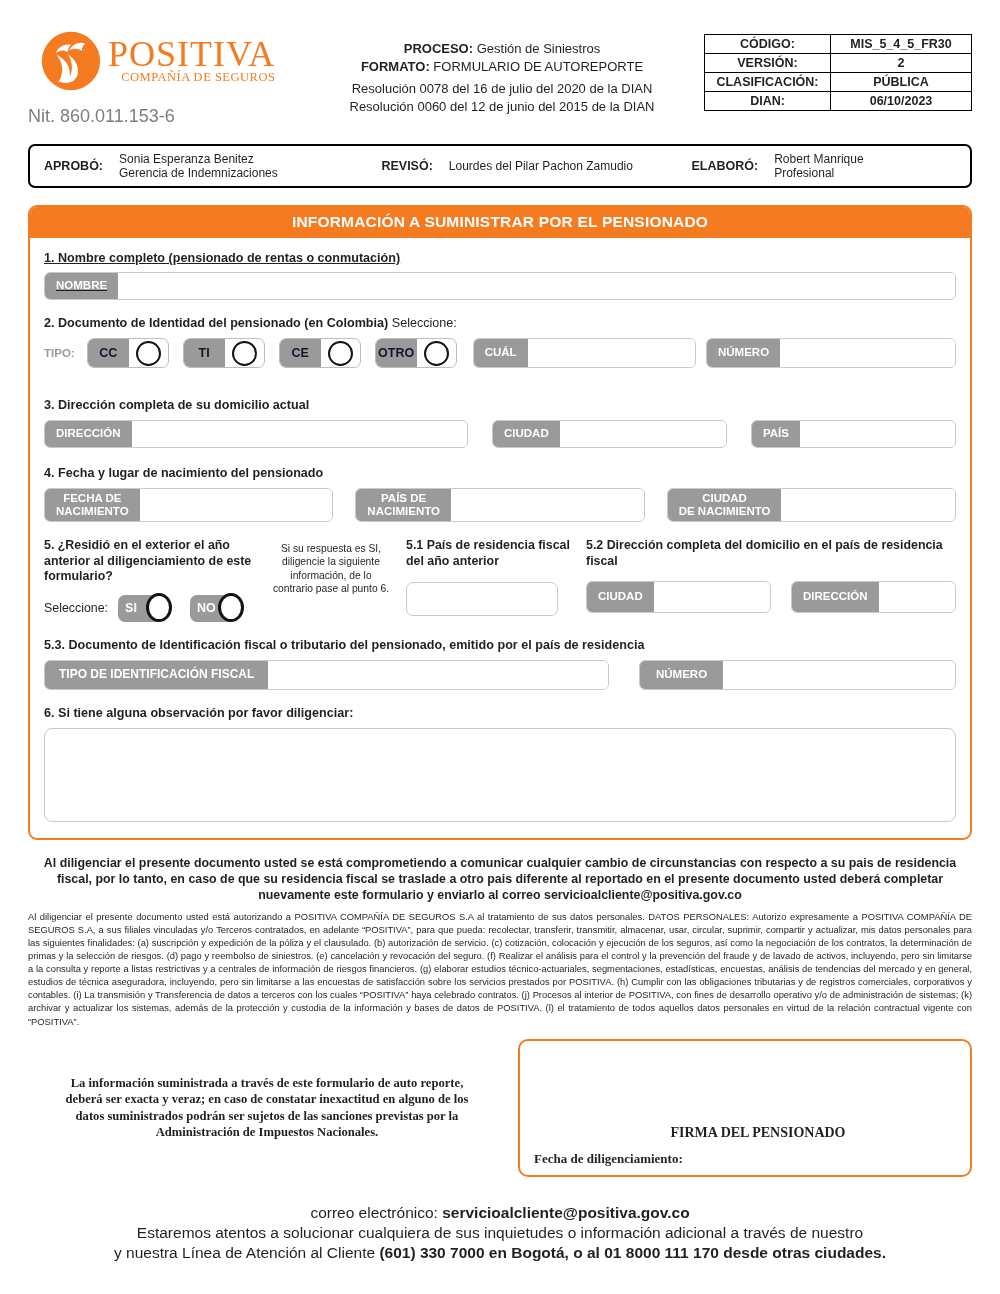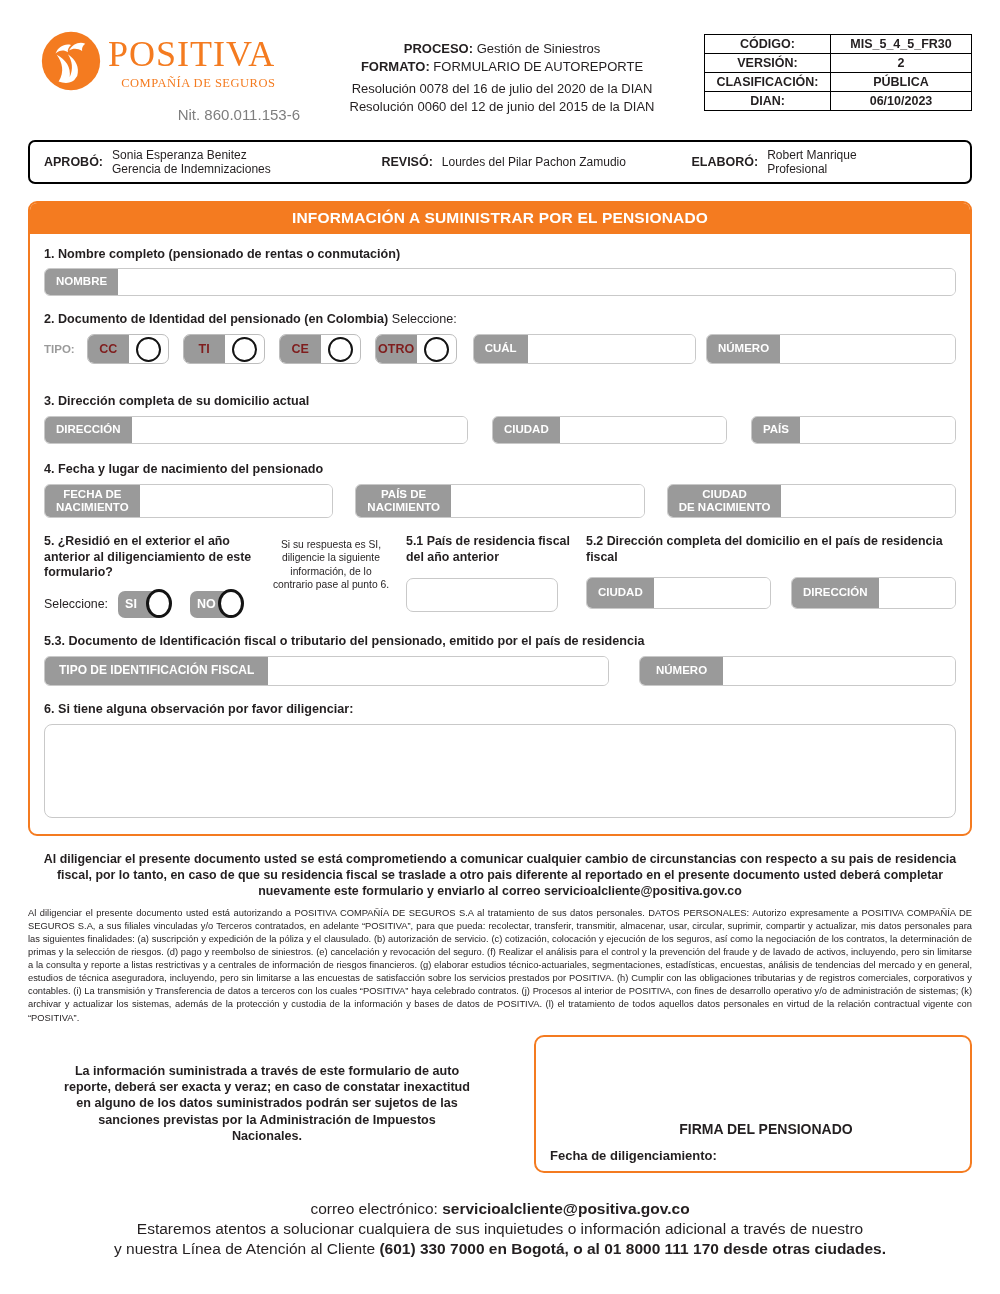--- a/index.html
+++ b/index.html
@@ -11,36 +11,36 @@
 
   
   .header { display: flex; justify-content: space-between; align-items: flex-start; }
   .logo-block { width: 272px; }
   .logo-row { display: flex; align-items: flex-start; gap: 6px; padding-left: 12px; }
   .logo-icon { flex: 0 0 auto; }
   .wordmark { display: flex; flex-direction: column; align-items: flex-end; padding-top: 8px; }
   .brand { font-family: "Liberation Serif", serif; font-size: 36px; line-height: 0.9;
            color: #f47b20; letter-spacing: 1px; font-weight: 400; }
   .tagline { font-family: "Liberation Serif", serif; font-size: 12.5px; color: #f47b20;
-             letter-spacing: 0.5px; margin-top: 6px; }
-  .nit { text-align: right; color: #7e7e7e; font-size: 15px; margin-top: 10px; }
+             letter-spacing: 0.5px; margin-top: 0; }
+  .nit { text-align: left; color: #7e7e7e; font-size: 18px; margin-top: 10px; }
 
   .proc-block { width: 350px; text-align: center; padding-top: 10px; font-size: 13px; line-height: 1.35; }
   .proc-block .b { font-weight: bold; }
   .proc-res { margin-top: 5px; }
 
   .meta-table { width: 268px; margin-top: 4px; border-collapse: collapse; }
   .meta-table td { border: 1.6px solid #000; text-align: center; font-weight: bold;
                    font-size: 12.5px; padding: 2px 4px; height: 19px; }
   .meta-table td.lbl { width: 126px; }
 
   
   .approval { margin-top: 17px; border: 2px solid #000; border-radius: 7px; height: 44px;
               display: flex; align-items: center; padding: 0 14px; }
-  .appr-group { display: flex; align-items: center; gap: 9px; font-size: 12px; line-height: 1.2; }
+  .appr-group { display: flex; align-items: center; gap: 16px; font-size: 12px; line-height: 1.2; }
   .appr-label { font-weight: bold; font-size: 12.5px; white-space: nowrap; }
   .g1 { flex: 0 0 37%; } .g2 { flex: 0 0 34%; } .g3 { flex: 1; }
 
   
   .formbox { margin-top: 17px; border: 2.5px solid #f47b20; border-radius: 9px; overflow: hidden;
              padding-bottom: 16px; }
   .banner { background: #f47b20; color: #fff; font-weight: bold; font-size: 15.5px;
             text-align: center; padding: 6px 0 7px 0; letter-spacing: 0.2px; }
   .sec { padding: 0 14px; }
   .q-label { font-weight: bold; font-size: 12.6px; }
@@ -51,21 +51,21 @@
            background: #fff; height: 28px; overflow: hidden; }
   .field .tag { background: #9a9a9a; color: #fff; font-weight: bold; font-size: 11.5px;
                 display: flex; flex-direction: column; align-items: center; justify-content: center;
                 padding: 0 11px; text-align: center; line-height: 1.15; white-space: nowrap; }
   .field .value { flex: 1; background: #fff; }
   .field.tall { height: 34px; }
 
   
   .chip { display: flex; width: 82px; height: 30px; border: 1px solid #bdbdbd; border-radius: 7px;
           overflow: hidden; background: #fff; }
-  .chip-label { background: #9a9a9a; color: #7f1d1d; font-weight: bold; font-size: 12.5px; width: 41px;
+  .chip-label { background: #9a9a9a; color: #0f172a; font-weight: bold; font-size: 12.5px; width: 41px;
                 display: flex; align-items: center; justify-content: center; }
   .chip-radio { flex: 1; display: flex; align-items: center; justify-content: center; }
   .chip-radio::after { content: ""; width: 21px; height: 21px; border: 2.6px solid #141414;
                        border-radius: 50%; background: #fff; }
 
   
   .sn-chip { position: relative; width: 46px; height: 27px; background: #9a9a9a; border-radius: 7px;
              color: #fff; font-weight: bold; font-size: 12.5px; display: flex; align-items: center;
              padding-left: 7px; margin-right: 16px; }
   .sn-chip .sn-circle { position: absolute; right: -8px; top: -2px; width: 26px; height: 29px;
@@ -87,21 +87,21 @@
   .q5-input { border: 1.5px solid #c9c9c9; border-radius: 7px; height: 34px; width: 152px; margin-top: 13px; }
 
   .q6-area { border: 1.5px solid #c9c9c9; border-radius: 8px; height: 94px; margin-top: 8px; background: #fff; }
 
   
   .commit { margin-top: 15px; text-align: center; font-weight: bold; font-size: 12.4px;
             line-height: 1.3; padding: 0 4px; }
   .privacy { margin-top: 8px; font-size: 9.35px; line-height: 1.4; text-align: justify; }
 
   
-  .sig-row { display: flex; margin-top: 10px; align-items: center; gap: 28px; }
+  .sig-row { display: flex; margin-top: 10px; align-items: center; gap: 12px; font-family: Liberation Serif, serif; }
   .warn { width: 478px; text-align: center; font-weight: bold; font-size: 12.6px; line-height: 1.3;
           padding: 0 36px; }
   .sigbox { flex: 1; height: 138px; border: 2px solid #f47b20; border-radius: 10px; position: relative; }
   .firma { position: absolute; bottom: 34px; left: 0; right: 0; text-align: center;
            font-weight: bold; font-size: 14px; padding-left: 26px; }
   .fecha { position: absolute; bottom: 8px; left: 14px; font-weight: bold; font-size: 13px; }
 
   
   .footer { margin-top: 26px; text-align: center; font-size: 15.5px; line-height: 1.32; }
   .footer .b { font-weight: bold; }
@@ -178,21 +178,21 @@
       <span>
         <div>Robert Manrique</div>
         <div>Profesional</div>
       </span>
     </div>
   </div>
 
   <div class="formbox">
     <div class="banner">INFORMACIÓN A SUMINISTRAR POR EL PENSIONADO</div>
 
-    <div class="sec" style="margin-top:13px;">
+    <div class="sec" style="margin-top:13px;text-decoration:underline;">
       <div class="q-label">1. Nombre completo (pensionado de rentas o conmutación)</div>
       <div class="field mt-row">
         <span class="tag">NOMBRE</span>
         <span class="value"></span>
       </div>
     </div>
 
     <div class="sec" style="margin-top:16px;">
       <div class="q-label">
         <span>2. Documento de Identidad del pensionado (en Colombia)</span>

